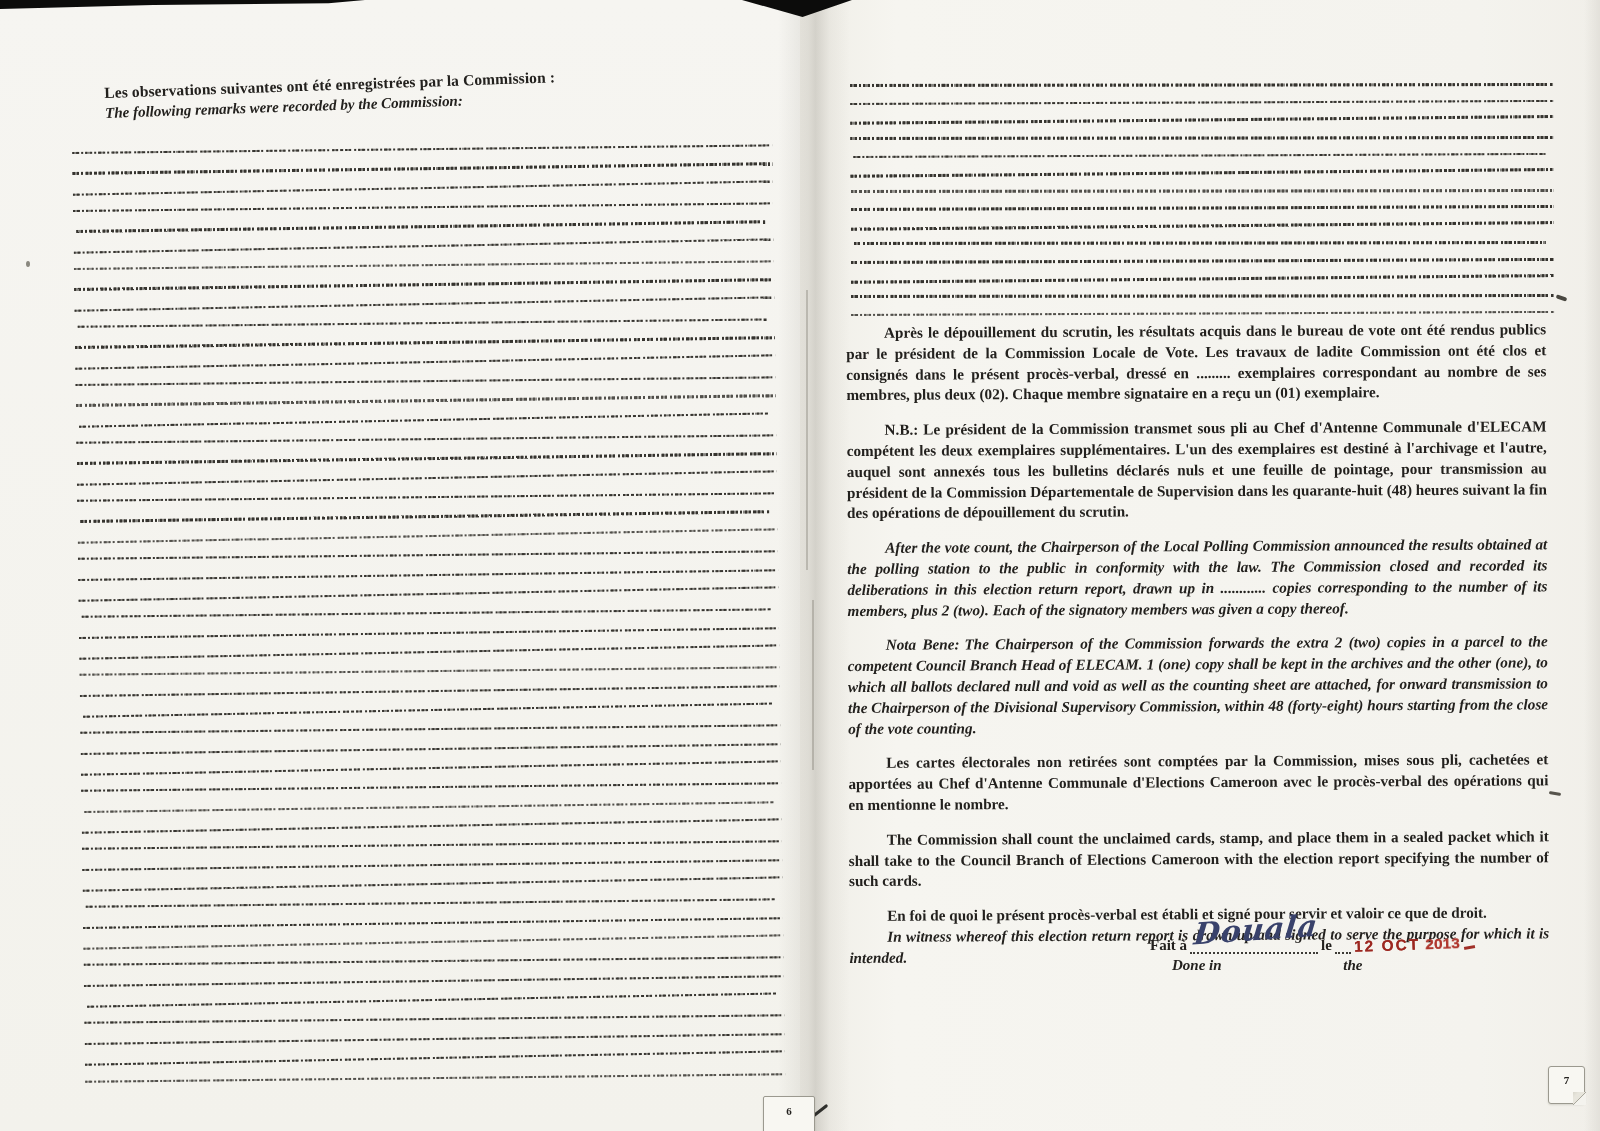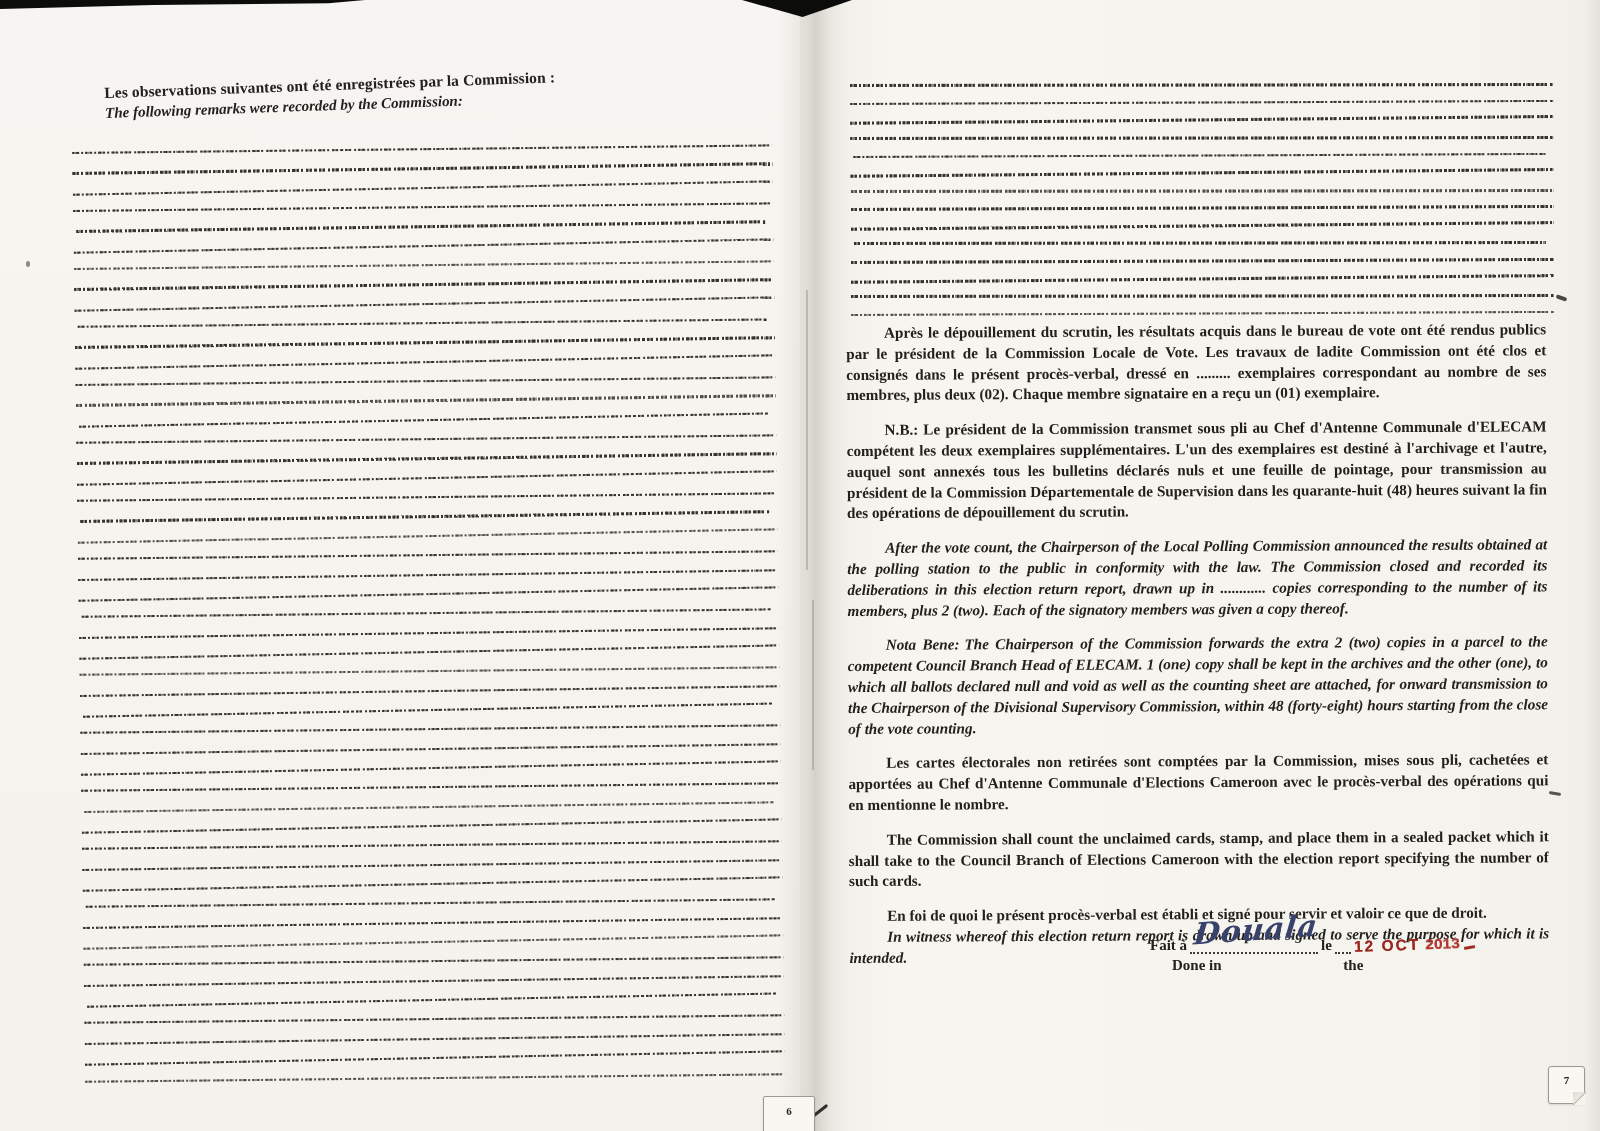--- a/index.html
+++ b/index.html
@@ -72,21 +72,21 @@
   .handwriting{position:absolute;left:44px;top:-24px;
     font-family:"DejaVu Serif",serif;font-style:italic;font-weight:bold;
     font-size:30px;color:#39426b;letter-spacing:1px;
     transform:rotate(-4deg) skewX(-10deg);}
   .stamp{font-family:"Liberation Sans","DejaVu Sans",sans-serif;font-weight:bold;
     font-size:15.5px;letter-spacing:2px;color:#9c2720;transform:rotate(-2deg);
     text-shadow:0 0 .6px rgba(156,39,32,.8);display:inline-block;}
   .stamp .smudge{filter:blur(.7px);letter-spacing:0;margin-left:5px;color:#b0352c;}
   .red-dash{display:inline-block;width:11px;height:2.5px;background:#a03028;
     transform:rotate(-10deg);margin:0 0 6px 4px;filter:blur(.3px);}
-  .sig-row2{position:relative;margin-top:3px;}
+  .sig-row2{position:relative;margin-top:3px;font-style:italic;}
   .sig-row2 .done{margin-left:22px;}
   .sig-row2 .the{margin-left:118px;}
 
   
   .pagebox{position:absolute;border:1.5px solid #9b998f;background:#f8f7f2;
     border-radius:2px;box-shadow:0 1px 2px rgba(80,76,62,.18);}
   .box6{left:763px;top:1096px;width:50px;height:46px;}
   .box7{left:1548px;top:1066px;width:35px;height:36px;border-radius:3px;}
   .pagebox .num{position:absolute;left:0;right:0;top:7px;text-align:center;
     font-size:11px;font-weight:bold;color:#23211e;}

